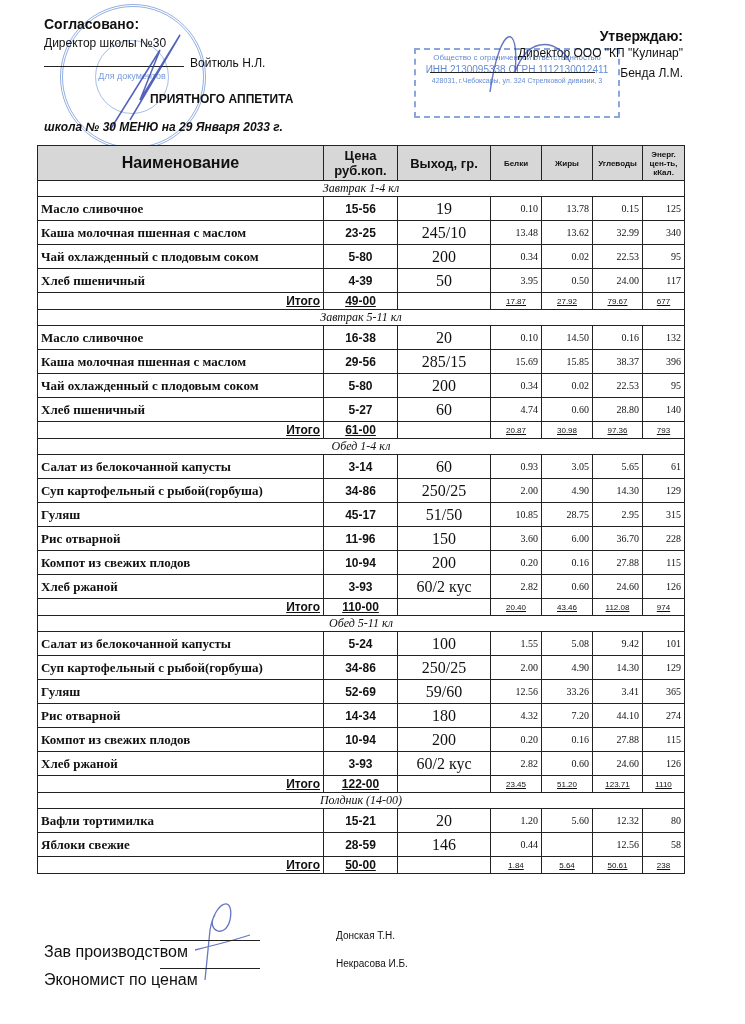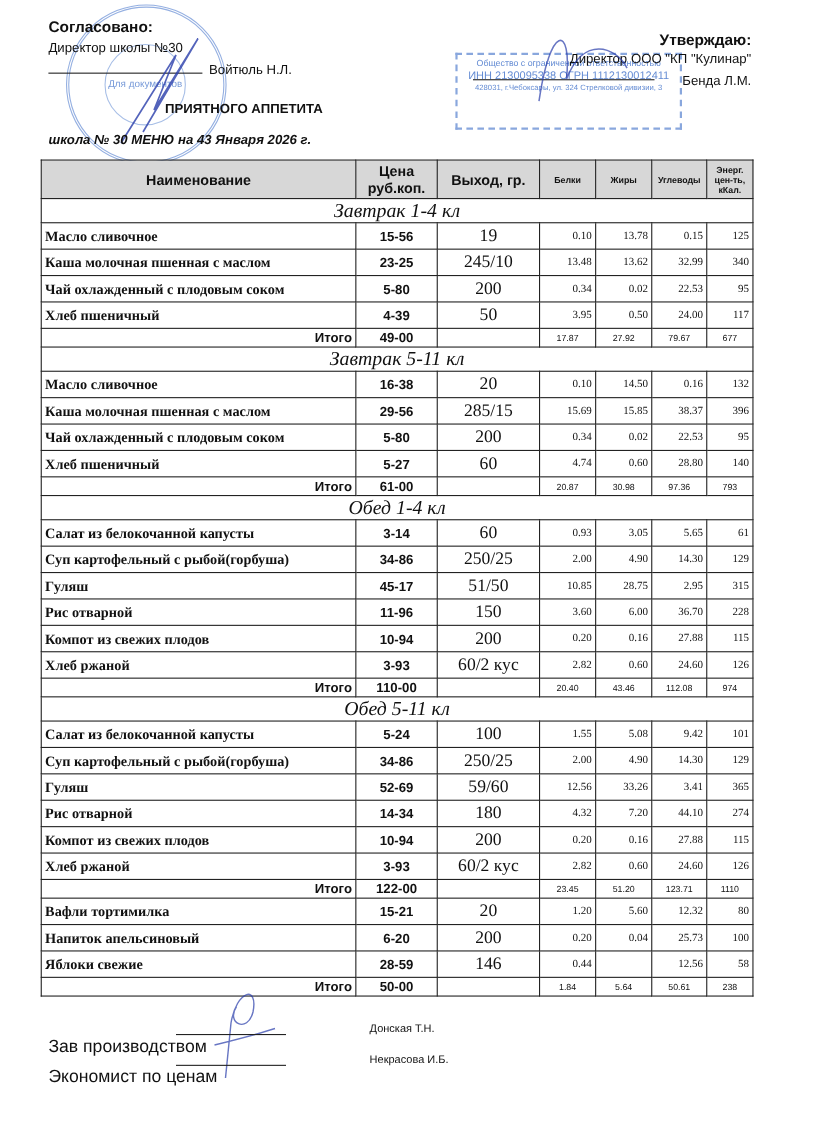--- a/index.html
+++ b/index.html
@@ -15,30 +15,30 @@
   .hdr-right-sub { right:62px; top:46px; font-size:12px; }
   .hdr-right-line { left:430px; top:72px; width:165px; border-top:1px solid #222; }
   .hdr-right-name { right:62px; top:66px; font-size:12px;margin-left:45px; }
   .stamp-round { left:60px; top:4px; width:140px; height:140px; border:3px double rgba(60,110,200,.55); border-radius:50%; }
   .stamp-round-inner { left:95px; top:40px; width:72px; height:72px; border:1px solid rgba(60,110,200,.45); border-radius:50%; color:rgba(60,110,200,.7); font-size:9px; text-align:center; display:flex; align-items:center; justify-content:center; line-height:1.1; }
   .stamp-rect { left:414px; top:48px; width:206px; height:70px; border:2px dashed rgba(60,110,200,.6); color:rgba(60,110,200,.8); text-align:center; font-size:8px; line-height:1.3; padding-top:3px; box-sizing:border-box; }
   .stamp-rect .big { font-size:13px; }
   table.menu { position:absolute; left:37px; top:145px; border-collapse:collapse; width:647px; table-layout:fixed; }
   table.menu td, table.menu th { border:1px solid #222; padding:0 3px; height:23px; vertical-align:middle; }
   table.menu th { background:#d7d7d7; font-weight:bold; height:34px; }
-  th.h-name { font-size:13px; }
+  th.h-name { font-size:16px; }
   th.h-price, th.h-yield { font-size:13px; }
   th.h-small { font-size:8px; font-weight:normal; }
   td.name { font-family:"Liberation Serif", serif; font-weight:bold; font-size:13px;margin-left:20px; }
   td.price { text-align:center; font-weight:bold; font-size:12px; }
   td.yield { text-align:center; font-family:"Liberation Serif", serif; font-size:16px; }
   td.num { text-align:right; vertical-align:bottom; font-family:"Liberation Serif", serif; font-size:10px; padding-bottom:1px; }
   td.kcal { text-align:right; font-family:"Liberation Serif", serif; font-size:10px; }
-  tr.section td { text-align:center; font-family:"Liberation Serif", serif; font-style:italic; font-size:18px; height:13px; padding:0; }
-  tr.total td { height:16px; }
+  tr.section td { text-align:center; font-family:"Liberation Serif", serif; font-style:italic; font-size:12px; height:13px; padding:0; }
+  tr.total td { height:16px;text-decoration:underline; }
   td.total-label { text-align:right; font-weight:bold; font-size:12px; padding-right:6px; }
   td.total-num { text-align:center; font-size:8px; vertical-align:bottom; }
   .footer-label { font-size:16px;margin-top:13px; }
   .footer-line { border-top:1px solid #222; width:100px; }
   .footer-name { font-size:10px;margin-left:21px; }
 </style>
 </head>
 <body>
 
 <div class="abs stamp-round"></div>
@@ -46,21 +46,21 @@
 
 <div class="abs hdr-left-title">Согласовано:</div>
 <div class="abs hdr-left-sub">Директор школы №30</div>
 <div class="abs hdr-left-line"></div>
 <div class="abs hdr-left-name">Войтюль Н.Л.</div>
 <svg class="abs" style="left:100px;top:30px" width="90" height="110">
   <path d="M10 100 L60 20 L40 70 L80 5 L30 90" stroke="rgba(40,60,170,.8)" stroke-width="1.5" fill="none"></path>
 </svg>
 
 <div class="abs hdr-title">ПРИЯТНОГО АППЕТИТА</div>
-<div class="abs hdr-menu">школа № 30 МЕНЮ  на 43 Января 2026 г.</div>
+<div class="abs hdr-menu">школа № 30 МЕНЮ  на 29 Января 2033 г.</div>
 
 <div class="abs stamp-rect">
   <div>Общество с ограниченной ответственностью</div>
   <div style="font-size:10px">ИНН 2130095338   ОГРН 1112130012411</div>
   <div style="font-size:7px">428031, г.Чебоксары, ул. 324 Стрелковой дивизии, 3</div>
 </div>
 <div class="abs hdr-right-title">Утверждаю:</div>
 <div class="abs hdr-right-sub">Директор ООО "КП "Кулинар"</div>
 <div class="abs hdr-right-line"></div>
 <div class="abs hdr-right-name">Бенда Л.М.</div>
@@ -311,37 +311,31 @@
       </tr>
       <tr class="total">
         <td class="total-label">Итого</td>
         <td class="price">122-00</td>
         <td></td>
         <td class="total-num">23.45</td>
         <td class="total-num">51.20</td>
         <td class="total-num">123.71</td>
         <td class="total-num">1110</td>
       </tr>
+      <tr class="section">
+        <td colspan="7">Полдник (14-00)</td>
+      </tr>
       <tr>
         <td class="name">Вафли тортимилка</td>
         <td class="price">15-21</td>
         <td class="yield">20</td>
         <td class="num">1.20</td>
         <td class="num">5.60</td>
         <td class="num">12.32</td>
         <td class="kcal">80</td>
-      </tr>
-      <tr>
-        <td class="name">Напиток апельсиновый</td>
-        <td class="price">6-20</td>
-        <td class="yield">200</td>
-        <td class="num">0.20</td>
-        <td class="num">0.04</td>
-        <td class="num">25.73</td>
-        <td class="kcal">100</td>
       </tr>
       <tr>
         <td class="name">Яблоки свежие</td>
         <td class="price">28-59</td>
         <td class="yield">146</td>
         <td class="num">0.44</td>
         <td class="num"></td>
         <td class="num">12.56</td>
         <td class="kcal">58</td>
       </tr>

